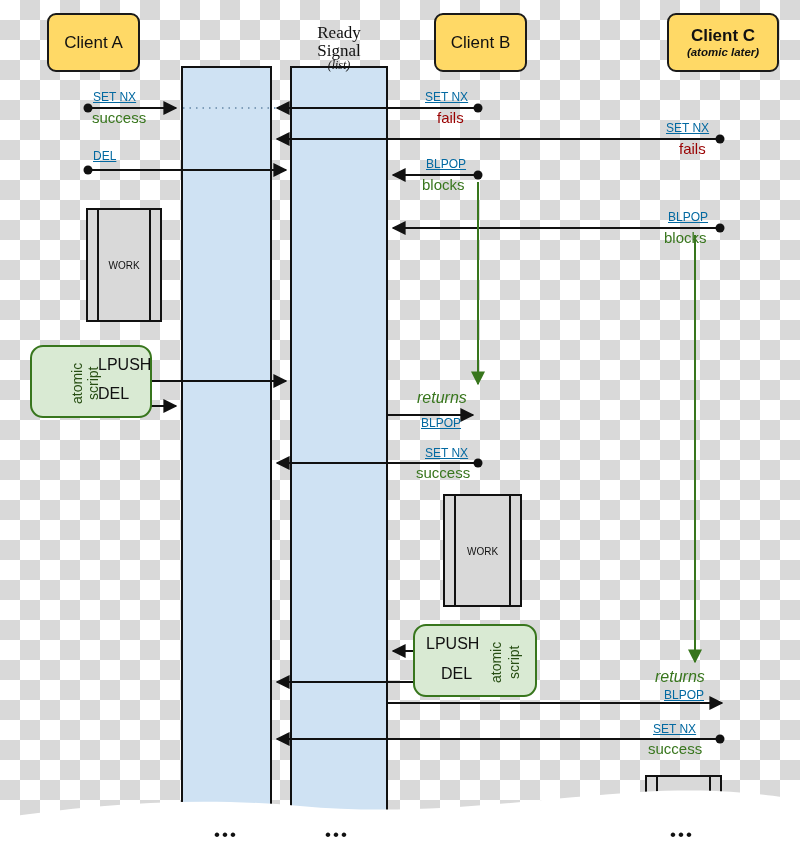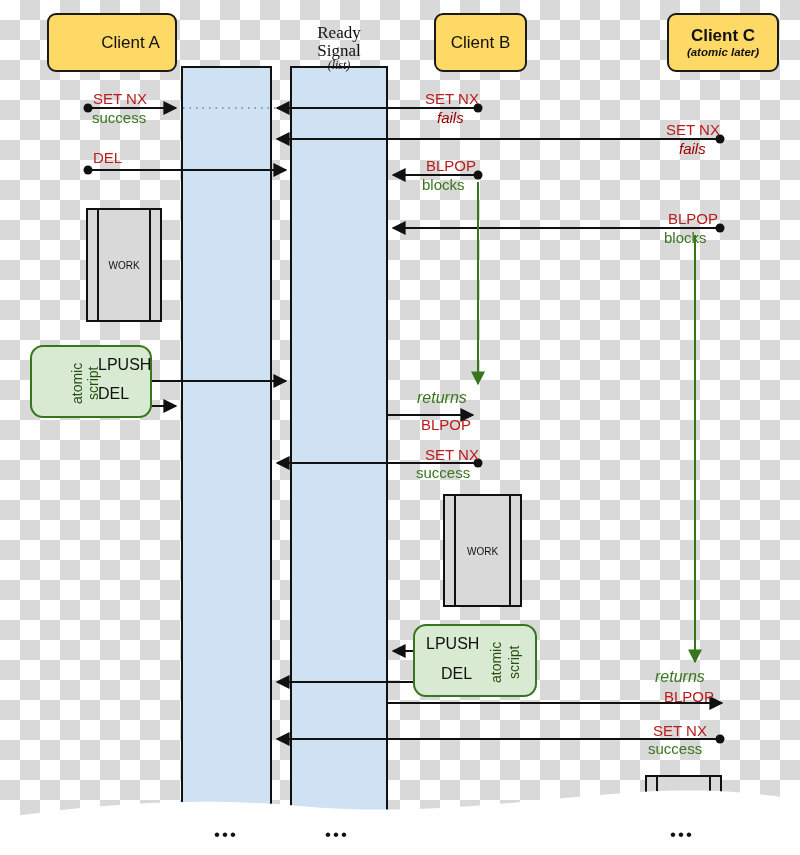--- a/index.html
+++ b/index.html
@@ -86,23 +86,23 @@
     white-space:pre;
   }
   .atomic .cmd{
     position:absolute;
     font-size:16px;color:#111;
     white-space:nowrap;
   }
 
   
   .lbl{position:absolute;white-space:nowrap;line-height:1;}
-  .lbl.cmd{font-size:15px;color:#b91c1c;}
+  .lbl.cmd{font-size:12px;color:#0369a1;text-decoration:underline;}
   .lbl.ok{font-size:15px;color:#38761d;}
-  .lbl.bad{font-size:15px;color:#990000;font-style:italic;}
+  .lbl.bad{font-size:15px;color:#990000;}
   .lbl.ret{font-size:16px;color:#38761d;font-style:italic;}
   .lbl.dots{font-size:17px;color:#111;letter-spacing:2px;}
 </style>
 </head>
 <body>
 
 <div id="stage">
 
   <div class="key-col" style="left:181px;top:66px;width:91px;height:762px;"></div>
   <div class="key-col" style="left:290px;top:66px;width:98px;height:762px;"></div>
@@ -188,21 +188,21 @@
     <g>
       <line x1="388" y1="703" x2="722" y2="703" stroke="#111" stroke-width="2" marker-end="url(#ah)"></line>
     </g>
 
     <g>
       <line x1="720" y1="739" x2="277" y2="739" stroke="#111" stroke-width="2" marker-end="url(#ah)"></line>
       <circle cx="720" cy="739" r="4.5" fill="#111"></circle>
     </g>
   </svg>
 
-  <div class="client-box" style="left:47px;top:13px;width:89px;height:55px;padding-left:37px;">
+  <div class="client-box" style="left:47px;top:13px;width:89px;height:55px;">
     <span class="client-title">Client A</span>
   </div>
 
 
   <div class="key-head" style="left:290px;top:24px;width:98px;font-family:Liberation Serif, serif;">
     <div class="key-name">Ready</div>
     <div class="key-name">Signal</div>
     <div class="key-type">(list)</div>
   </div>
 

